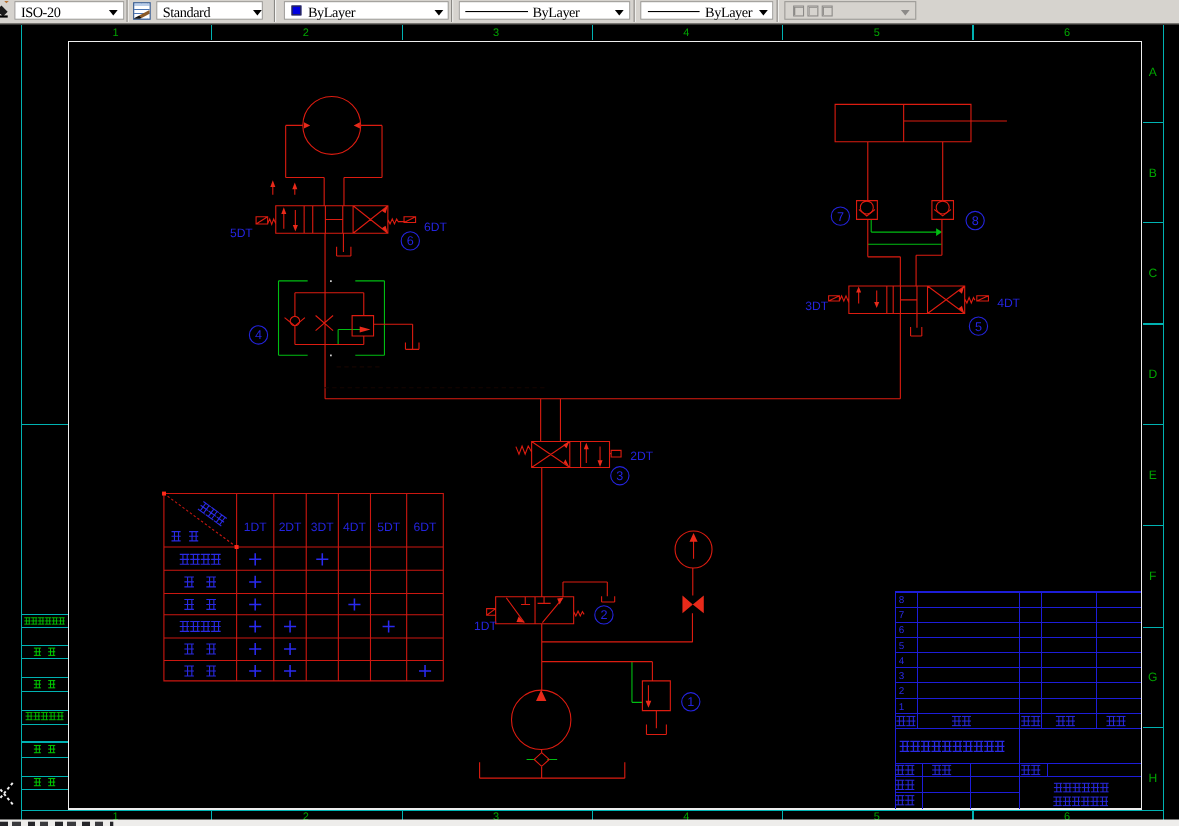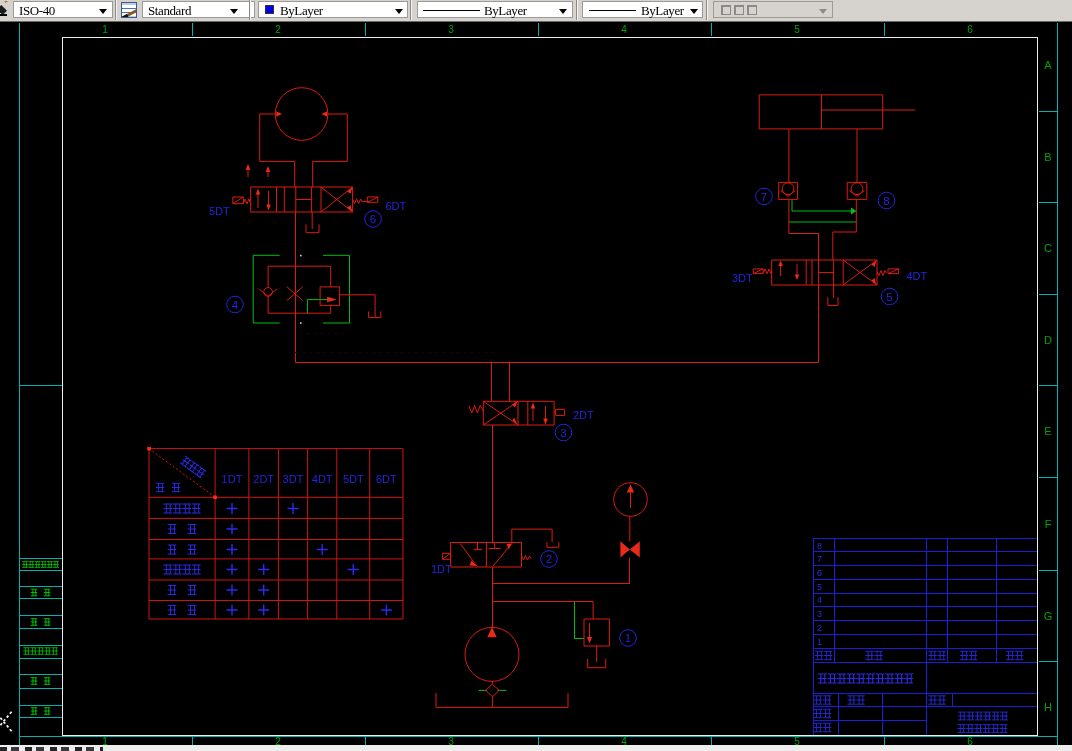--- a/index.html
+++ b/index.html
@@ -152,29 +152,29 @@
     <path d="M957.6 724.6h7.7M957.6 728.5h7.7M957.6 732.4h7.7M960.2 724.6v7.9M963.7 724.6v7.9M966.0 724.6h7.7M966.0 728.5h7.7M966.0 732.4h7.7M968.6 724.6v7.9M972.1 724.6v7.9M974.4 724.6h7.7M974.4 728.5h7.7M974.4 732.4h7.7M977.0 724.6v7.9M980.5 724.6v7.9M982.8 724.6h7.7M982.8 728.5h7.7M982.8 732.4h7.7M985.4 724.6v7.9M988.9 724.6v7.9M991.2 724.6h7.7M991.2 728.5h7.7M991.2 732.4h7.7M993.8 724.6v7.9M997.3 724.6v7.9M999.6 724.6h7.7M999.6 728.5h7.7M999.6 732.4h7.7M1002.2 724.6v7.9M1005.7 724.6v7.9" stroke="#2a2ae4" stroke-width="0.9" fill="none"></path>
     <path d="M306 333.5H348M295 352.5H497" stroke="#160400" stroke-width="1" stroke-dasharray="4,3" fill="none"></path>
 </svg>
 <div id="tb">
     <div class="icon1">
       <div class="i1a"></div>
       <div class="i1b"></div>
       <div class="i1c"></div>
     </div>
     <div class="cbf" style="left:13px;width:100px">
-      <span class="ct" style="left:5px">ISO-40</span>
+      <span class="ct" style="left:5px">ISO-20</span>
       <span class="arr" style="left:85px"></span>
     </div>
     <div class="sep" style="left:115px"></div>
     <div class="icon2">
       <div class="i2a"></div>
       <div class="i2b"></div>
     </div>
-    <div class="cbf" style="left:142px;width:113px">
+    <div class="cbf" style="left:142px;width:97px">
       <span class="ct" style="left:5px">Standard</span>
       <span class="arr" style="left:87px"></span>
     </div>
     <div class="sep" style="left:249px"></div>
     <div class="cbf" style="left:258px;width:150px">
       <span class="csq"></span>
       <span class="ct" style="left:21px">ByLayer</span>
       <span class="arr" style="left:136px"></span>
     </div>
     <div class="sep" style="left:410px"></div>

